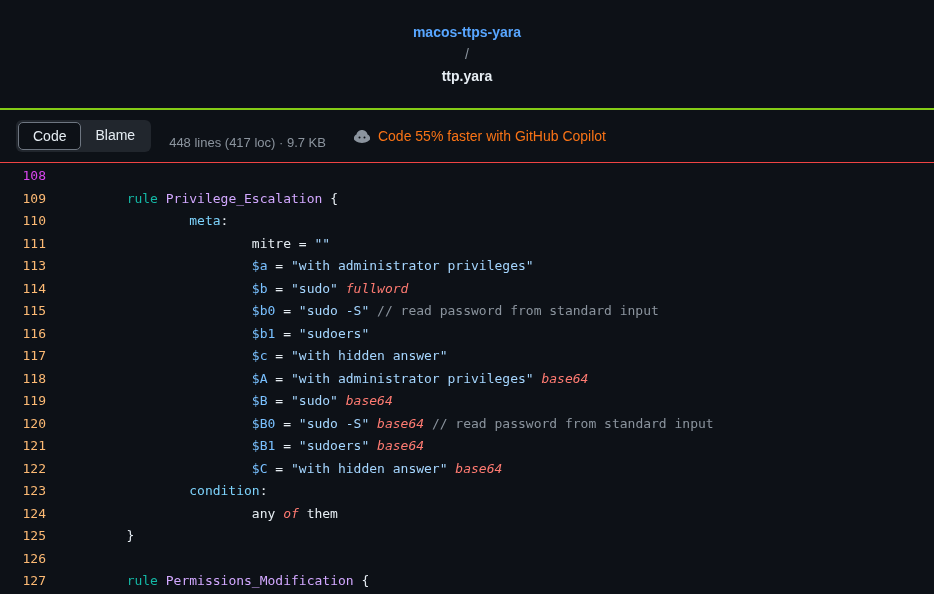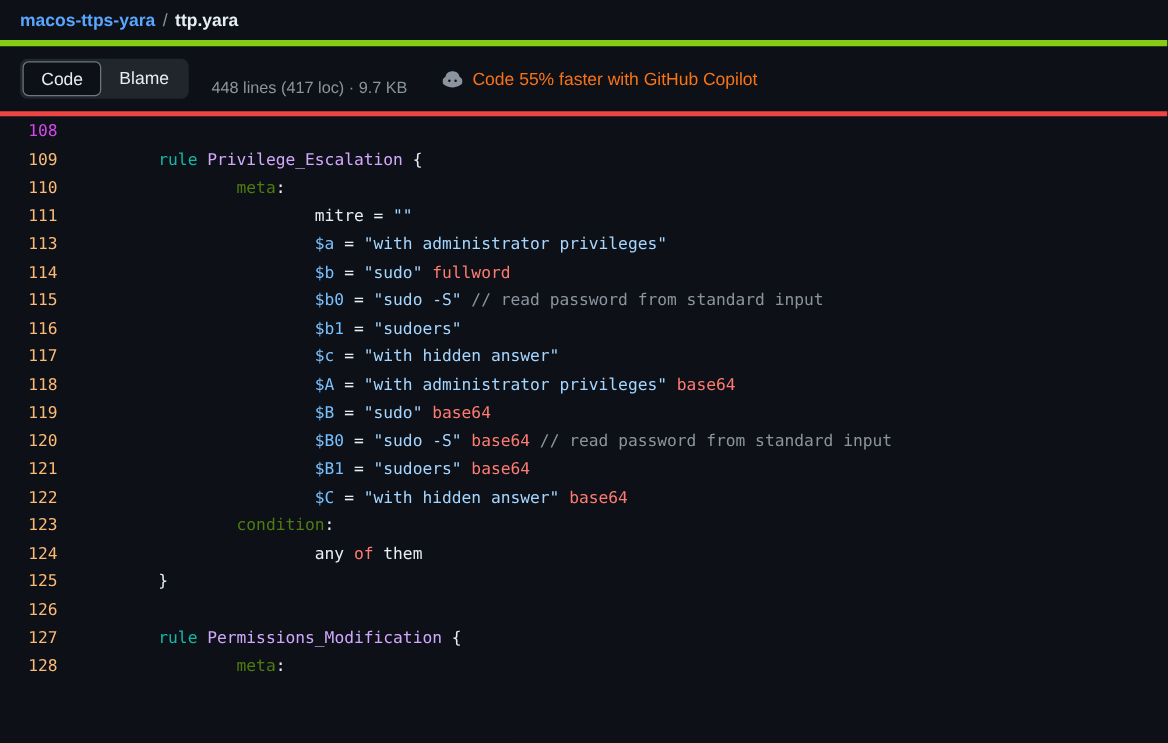--- a/index.html
+++ b/index.html
@@ -6,35 +6,36 @@
     body {
       background: #0d1117;
       color: #e6edf3;
       font-family: -apple-system, BlinkMacSystemFont, "Segoe UI", Helvetica, Arial, sans-serif;
       font-size: 14px;
       width: 934px;
       height: 594px;
       overflow: hidden;
     }
     .breadcrumb {
-      padding: 8px 16px;
-      border-bottom: 5px solid #84cc16;
+      padding: 24px 16px;
+      border-bottom: 2px solid #84cc16;
       display: flex;
       align-items: center;
       gap: 6px;
       font-size: 14px;
+      flex-direction: column;
     }
     .breadcrumb-link { color: #58a6ff; cursor: pointer; font-weight: 600; }
     .breadcrumb-sep { color: #8b949e; }
     .breadcrumb-file { color: #e6edf3; font-weight: 600; }
     .toolbar {
       display: flex;
       align-items: center;
       padding: 10px 16px;
-      border-bottom: 4px solid #ef4444;
+      border-bottom: 1px solid #ef4444;
       gap: 4px;
     }
     .tab-group {
       display: flex;
       background: #21262d;
       border-radius: 6px;
       padding: 2px;
     }
     .tab {
       padding: 5px 14px;
@@ -81,24 +82,24 @@
       color: #fdba74;
       user-select: none;
       flex-shrink: 0;
     }
     .line-content {
       flex: 1;
       color: #e6edf3;
     }
     .kw { color: #14b8a6; }
     .name { color: #d2a8ff; }
-    .sect { color: #4d7c0f; }
+    .sect { color: #7dd3fc; }
     .var { color: #79c0ff; }
     .str { color: #a5d6ff; }
-    .mod { color: #ff7b72; }
+    .mod { color: #ff7b72; font-style: italic; }
     .comm { color: #8b949e; }
     .num-faded { color: #d946ef; }
   </style>
 </head>
 <body>
 
 <div class="breadcrumb">
   <span class="breadcrumb-link">macos-ttps-yara</span>
   <span class="breadcrumb-sep">/</span>
   <span class="breadcrumb-file">ttp.yara</span>

